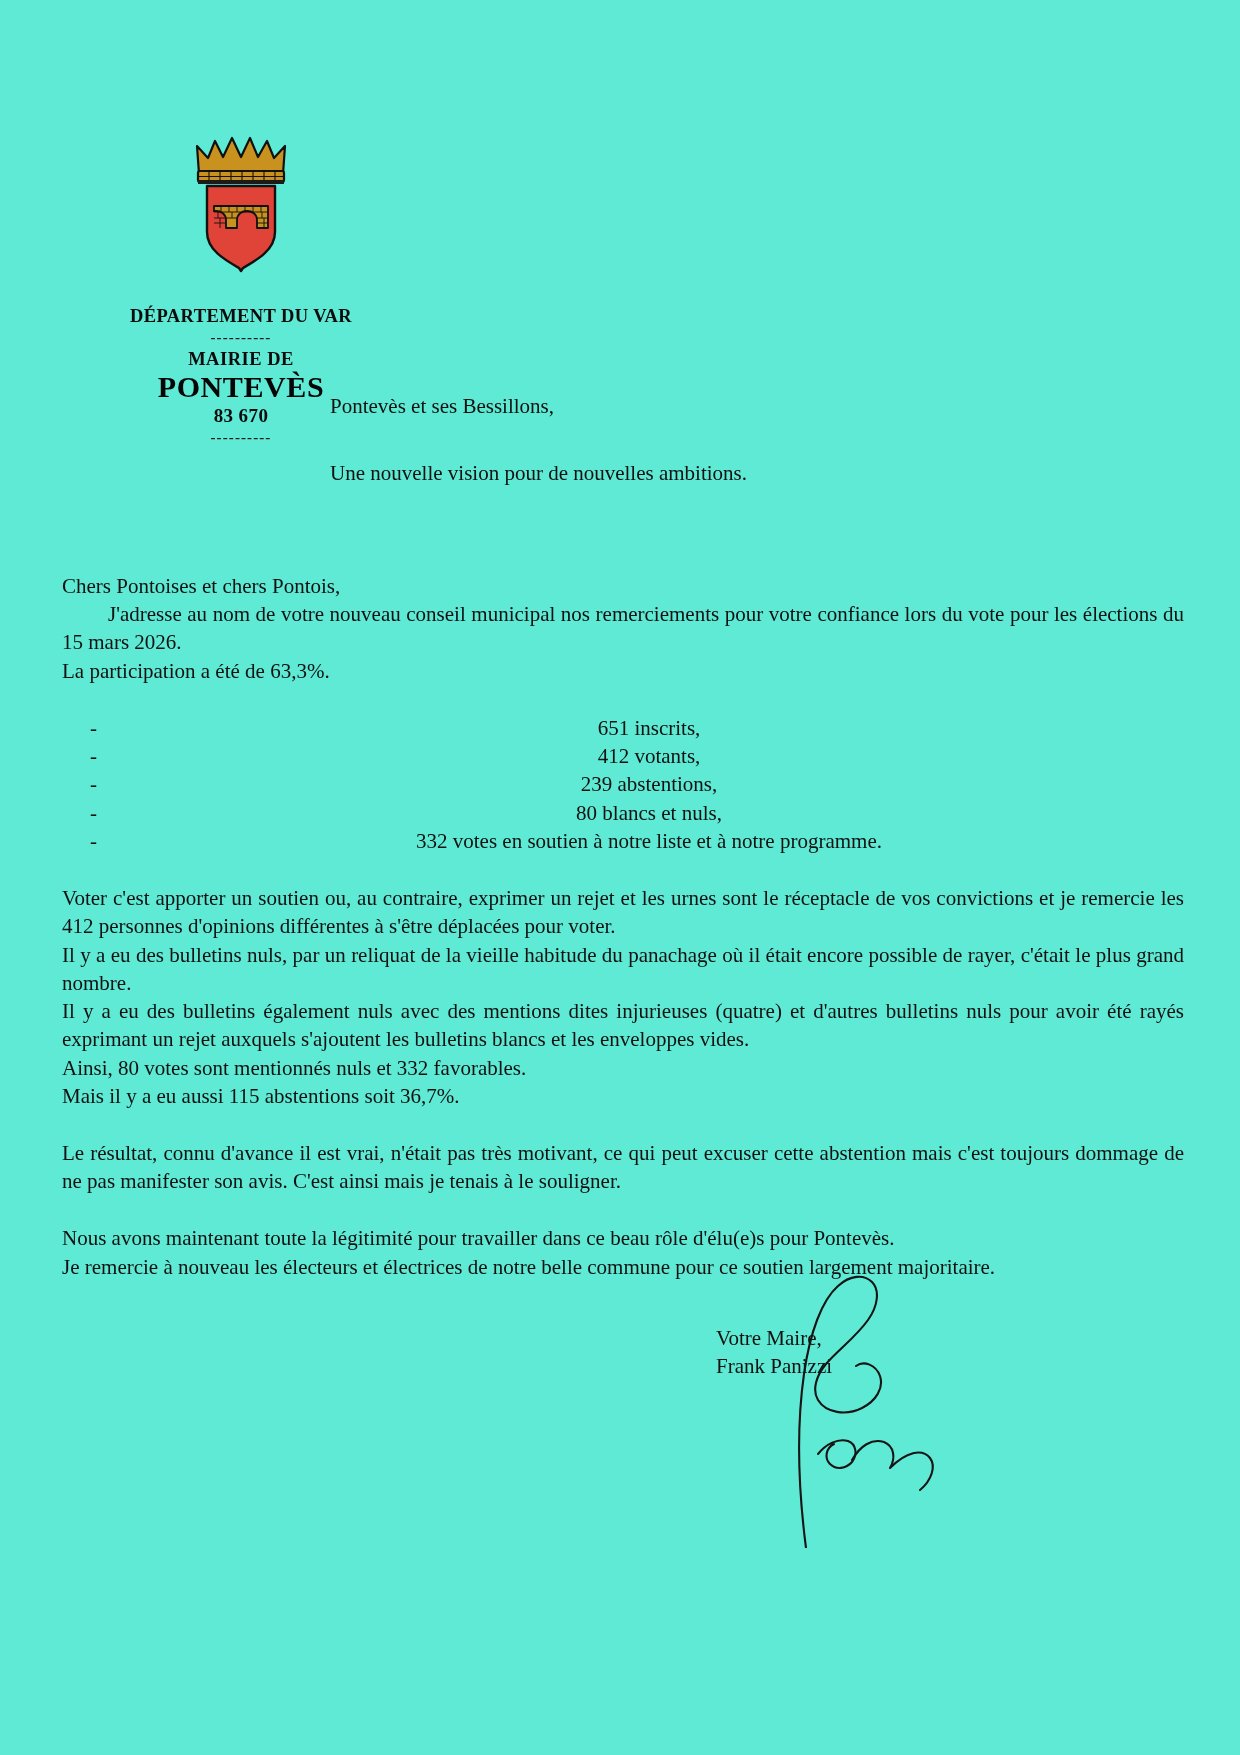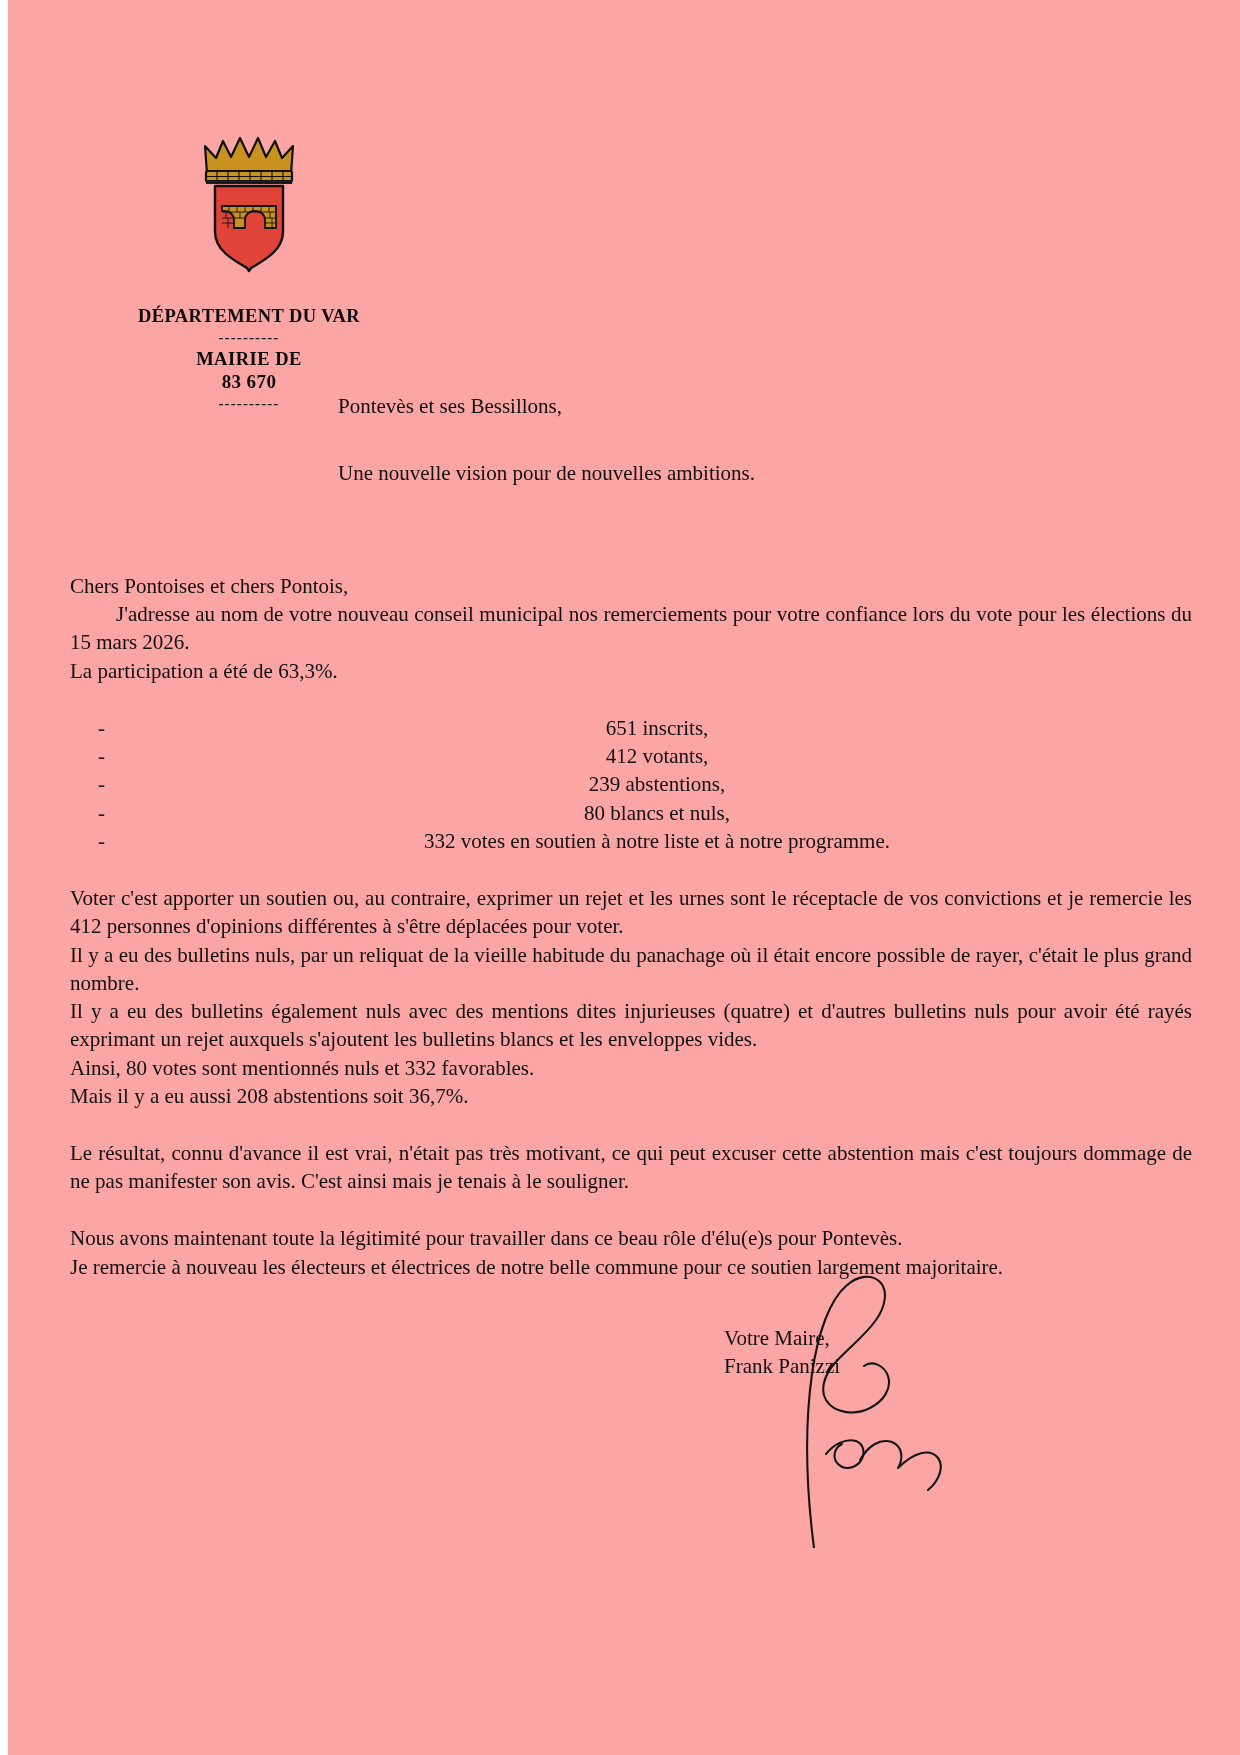--- a/index.html
+++ b/index.html
@@ -12,22 +12,21 @@
     height: 1755px;
     position: relative;
     font-family: "Liberation Serif", "DejaVu Serif", serif;
     color: #111111;
     overflow: hidden;
   }
 
   .page {
     position: absolute;
     inset: 0;
-    background: #fca5a5;
-    margin-left: 8px;
+    background: #5eead4;
   }
 
   
   .letterhead {
     position: absolute;
     left: 96px;
     top: 128px;
     width: 290px;
     text-align: center;
   }
@@ -207,20 +206,21 @@
           <line x1="75" y1="84" x2="75" y2="90"></line>
           <line x1="33" y1="90" x2="33" y2="100"></line>
           <line x1="77" y1="90" x2="77" y2="100"></line>
         </g>
       </g>
     </svg>
 
     <div class="dept-line">DÉPARTEMENT DU VAR</div>
     <div class="rule-dashes">----------</div>
     <div class="mairie-line">MAIRIE DE</div>
+    <div class="commune-line">PONTEVÈS</div>
     <div class="postal-line">83 670</div>
     <div class="rule-dashes">----------</div>
   </div>
 
   <div class="slogan">
     <div class="line1">Pontevès et ses Bessillons,</div>
     <div class="line2">Une nouvelle vision pour de nouvelles ambitions.</div>
   </div>
 
   <div class="body-block">
@@ -255,21 +255,21 @@
         <span class="txt">332 votes en soutien à notre liste et à notre programme.</span>
       </li>
     </ul>
 
     <div class="gap-md"></div>
 
     <p class="para">Voter c'est apporter un soutien ou, au contraire, exprimer un rejet et les urnes sont le réceptacle de vos convictions et je remercie les 412 personnes d'opinions différentes à s'être déplacées pour voter.</p>
     <p class="para">Il y a eu des bulletins nuls, par un reliquat de la vieille habitude du panachage où il était encore possible de rayer, c'était le plus grand nombre.</p>
     <p class="para">Il y a eu des bulletins également nuls avec des mentions dites injurieuses (quatre) et d'autres bulletins nuls pour avoir été rayés exprimant un rejet auxquels s'ajoutent les bulletins blancs et les enveloppes vides.</p>
     <p class="para">Ainsi, 80 votes sont mentionnés nuls et 332 favorables.</p>
-    <p class="para">Mais il y a eu aussi 208 abstentions soit 36,7%.</p>
+    <p class="para">Mais il y a eu aussi 115 abstentions soit 36,7%.</p>
 
     <div class="gap-md"></div>
 
     <p class="para">Le résultat, connu d'avance il est vrai, n'était pas très motivant, ce qui peut excuser cette abstention mais c'est toujours dommage de ne pas manifester son avis. C'est ainsi mais je tenais à le souligner.</p>
 
     <div class="gap-md"></div>
 
     <p class="para">Nous avons maintenant toute la légitimité pour travailler dans ce beau rôle d'élu(e)s pour Pontevès.</p>
     <p class="para">Je remercie à nouveau les électeurs et électrices de notre belle commune pour ce soutien largement majoritaire.</p>
   </div>

